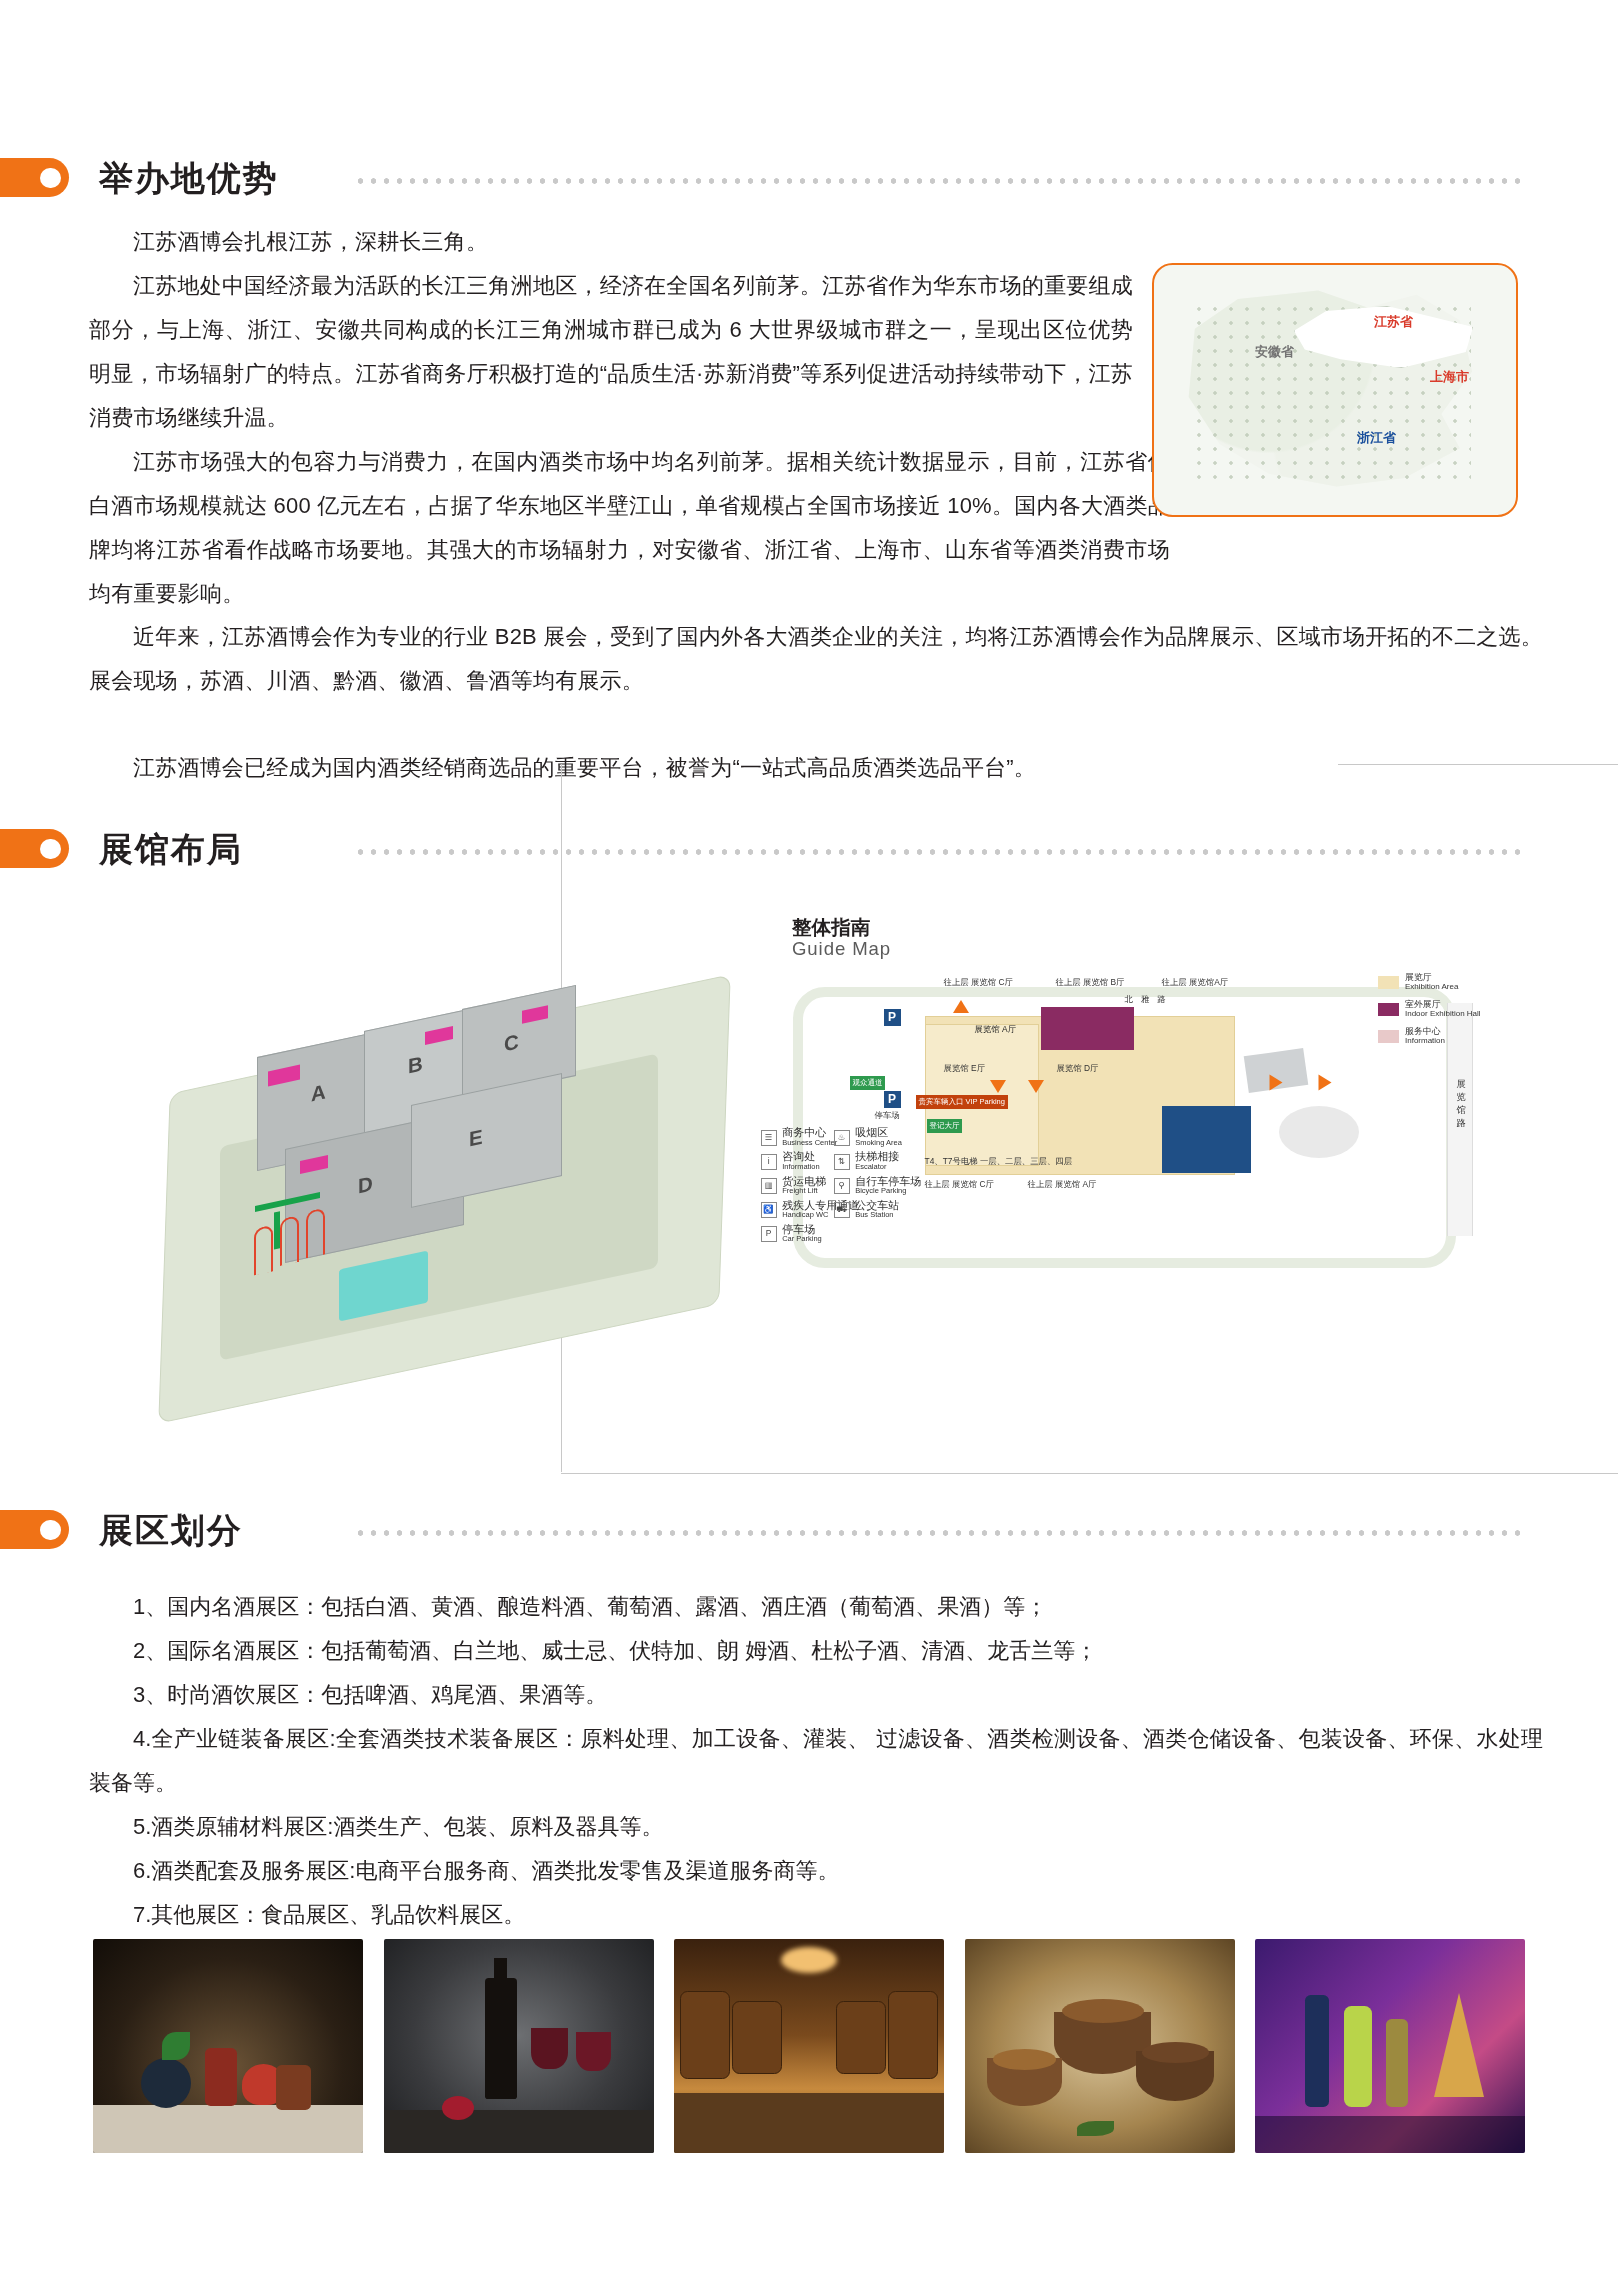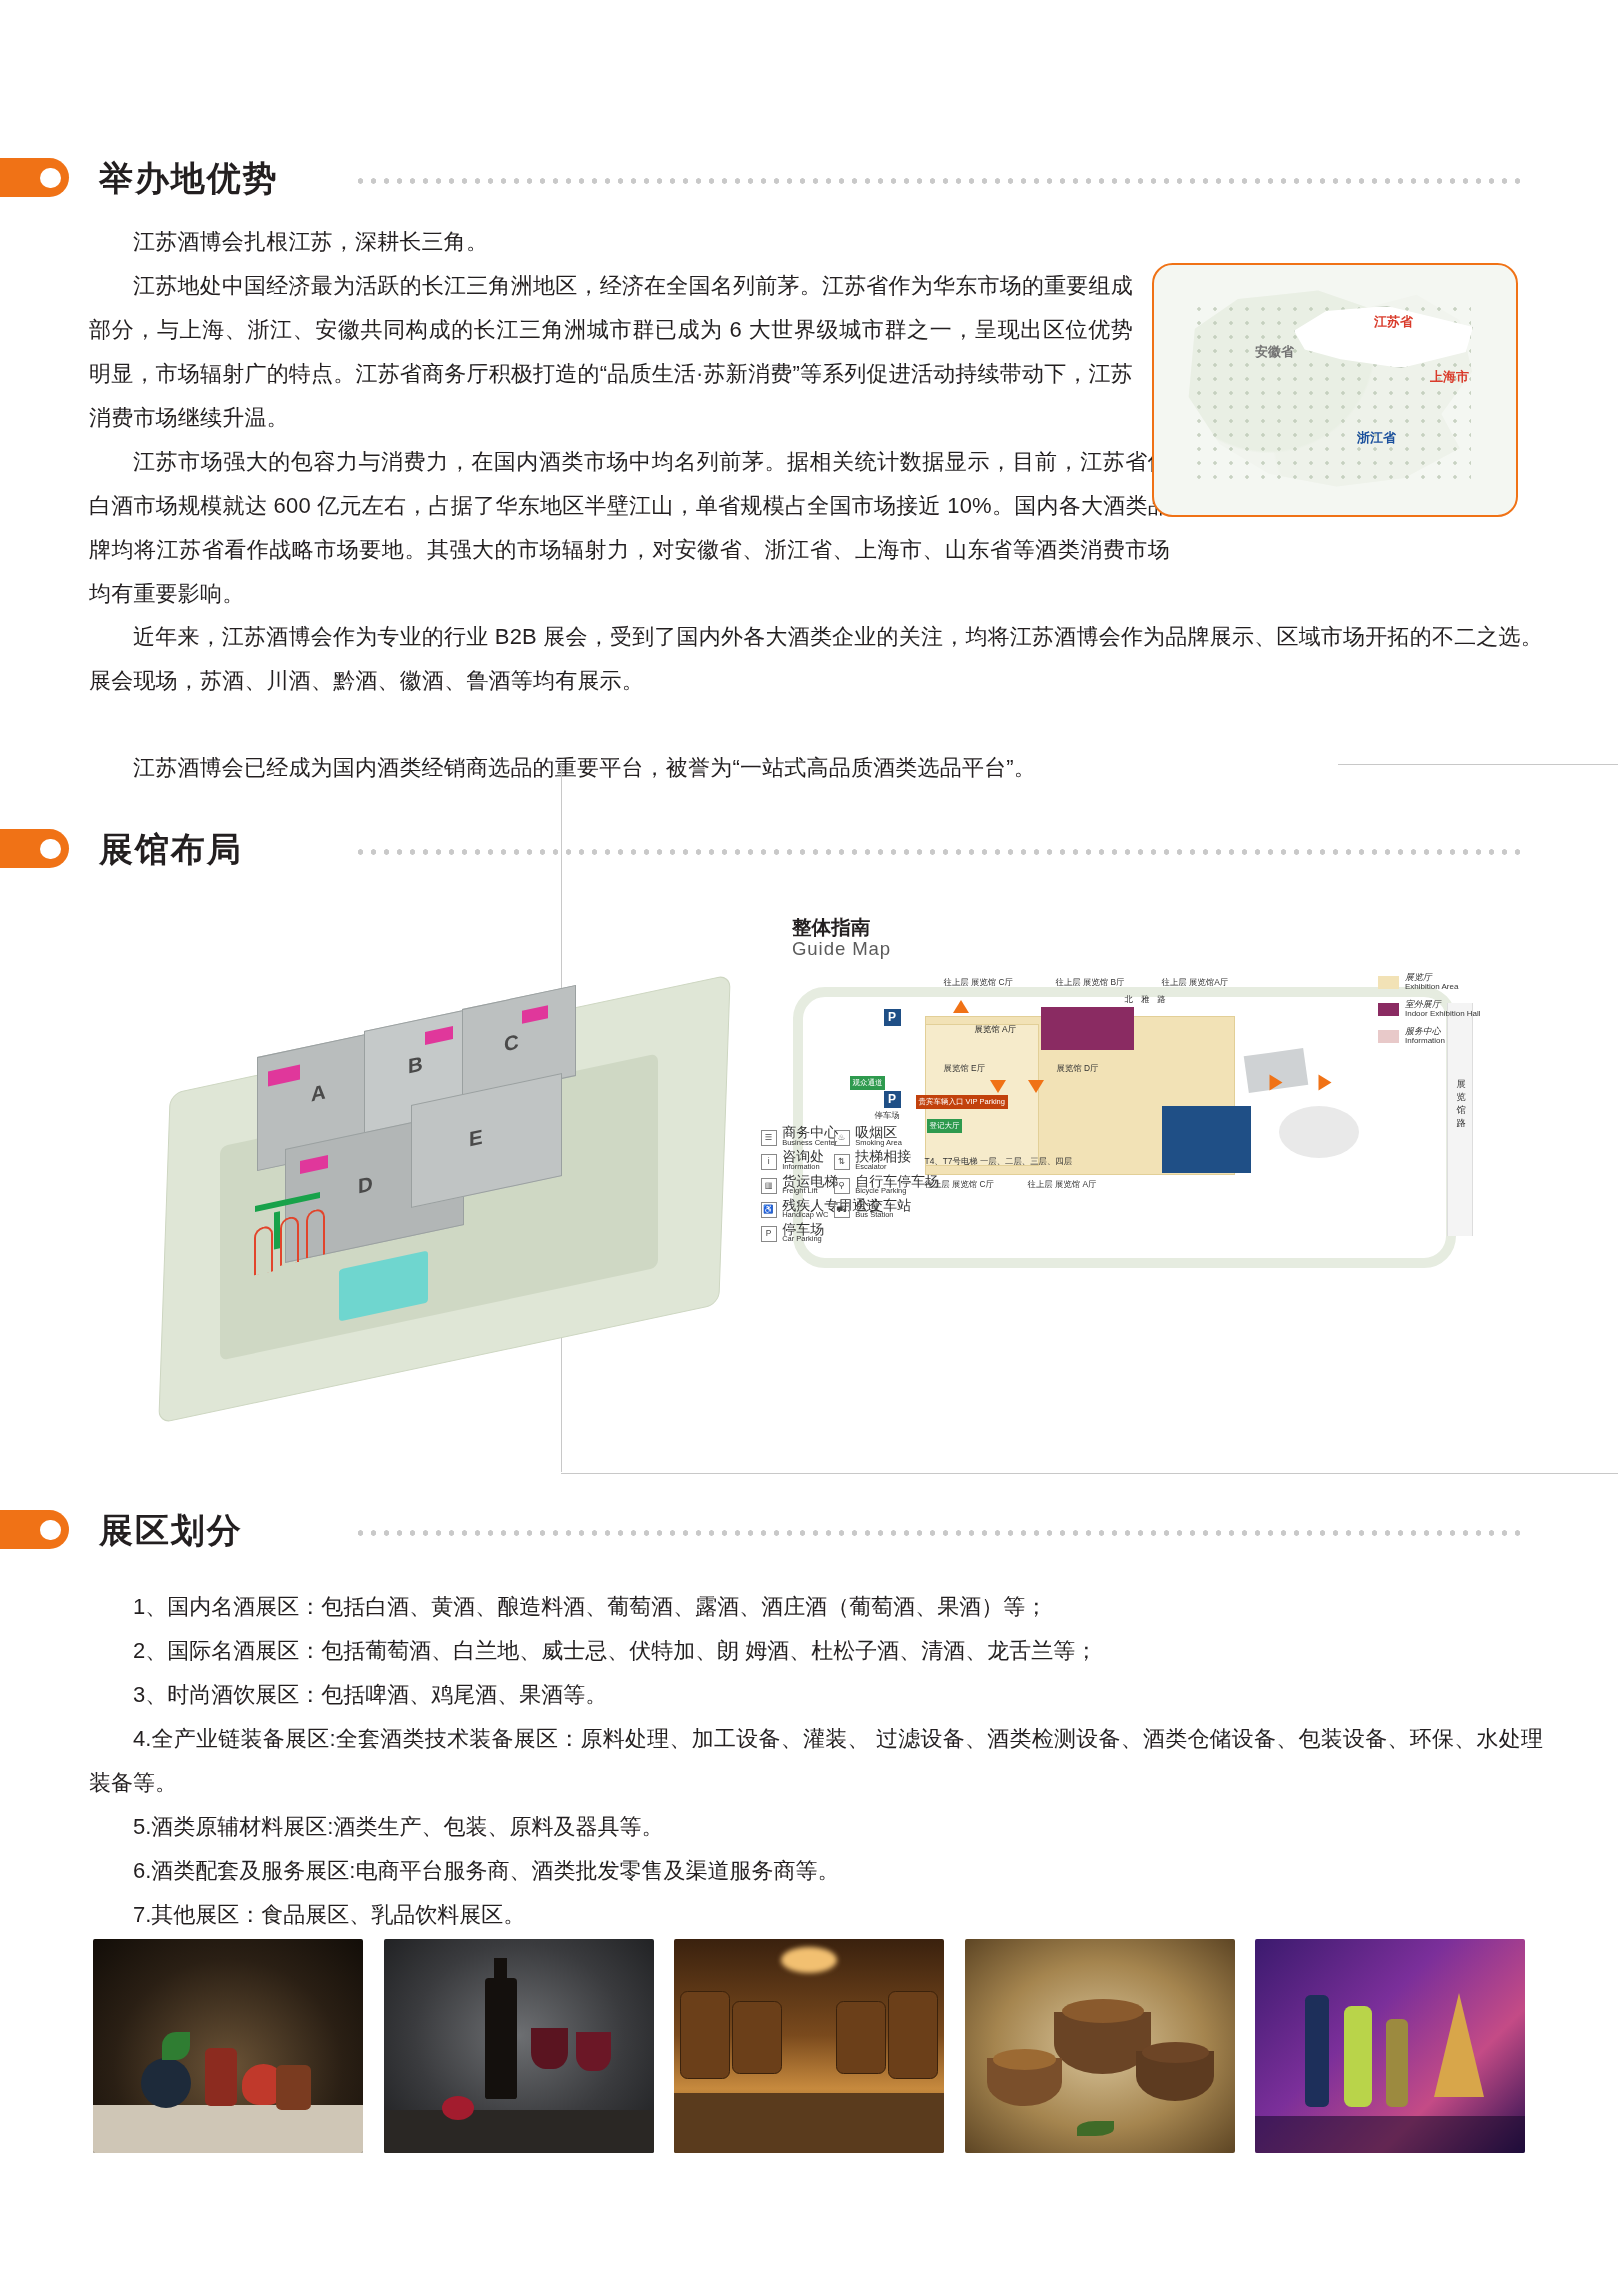--- a/index.html
+++ b/index.html
@@ -313,31 +313,31 @@
   .gm-note {
     position: absolute; font-size: 8.4px; color: #333; white-space: nowrap;
     line-height: 11.2px; text-align: center;
   }
   .gm-legend {
     position: absolute; right: 5.6px; top: 5.6px; width: 123px;
   }
   .gm-legend .row { display: flex; align-items: center; margin-bottom: 6.5px; }
   .gm-legend .sw { width: 20.5px; height: 13px; margin-right: 6.5px; }
   .gm-legend .tx { font-size: 8px; color: #333; line-height: 10.3px; }
-  .gm-legend .tx b { display: block; font-size: 8.9px; font-weight: normal; font-style: italic; }
+  .gm-legend .tx b { display: block; font-size: 8.9px; font-weight: normal; }
   .gm-key {
     position: absolute; left: 0px; top: 162px; width: 140px;
   }
   .gm-key .krow { display: flex; align-items: center; margin-bottom: 5.6px; }
   .gm-key .kic {
     width: 14px; height: 14px; border: 0.9px solid #888; margin-right: 5.6px;
     font-size: 8.4px; text-align: center; line-height: 13px; color: #444;
   }
   .gm-key .ktx { font-size: 7.5px; color: #333; line-height: 9.3px; }
-  .gm-key .ktx b { display: block; font-weight: normal; font-size: 14px; }
+  .gm-key .ktx b { display: block; font-weight: normal; font-size: 11px; }
   .gm-key-col2 { position: absolute; left: 73px; top: 162px; }
   .gm-vroad {
     position: absolute; right: 34px; top: 37px; width: 24px; height: 233px;
     background: #f4f4f4; border-left: 0.9px solid #ddd; border-right: 0.9px solid #ddd;
   }
   .gm-vroad-lbl {
     position: absolute; right: 37px; top: 112px; width: 17px;
     font-size: 9.3px; color: #333; line-height: 13px; text-align: center;
   }
 

